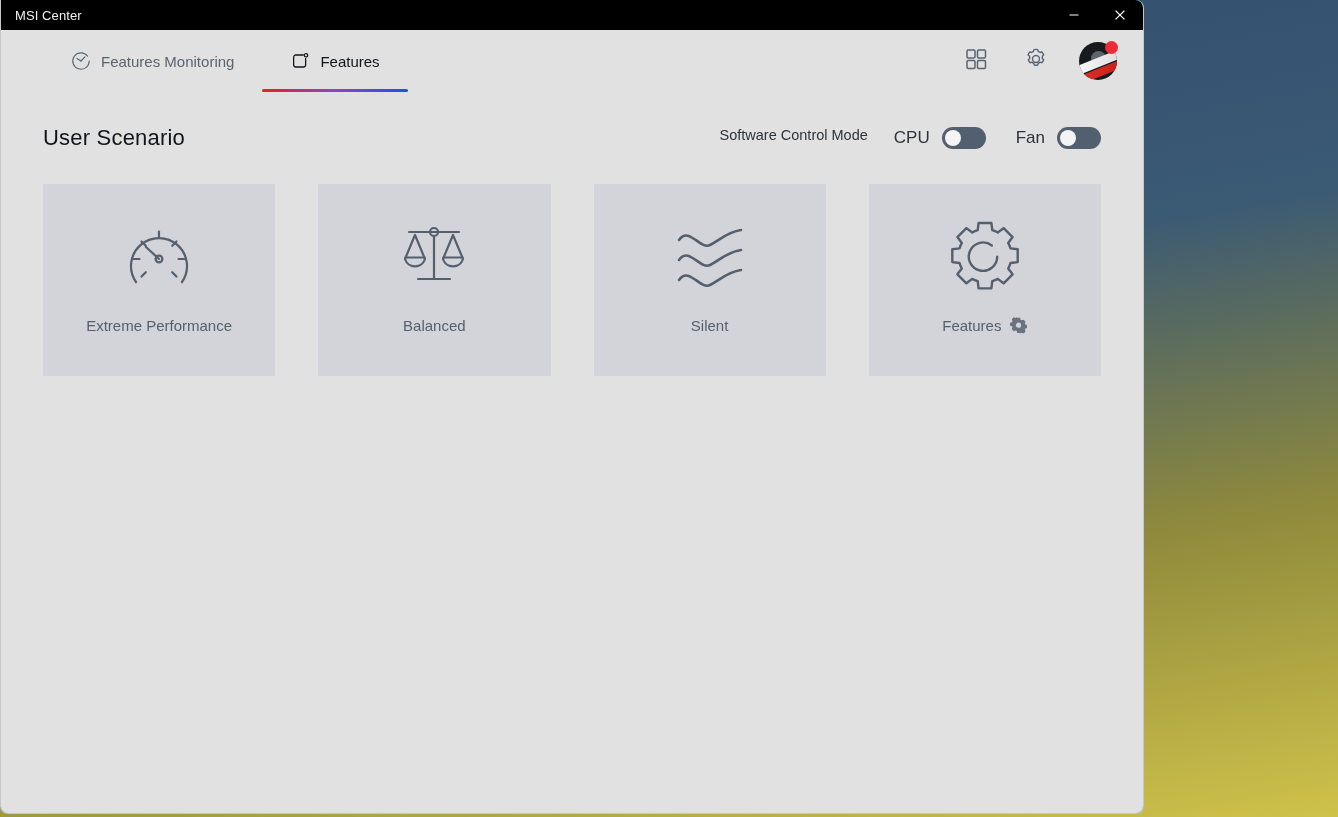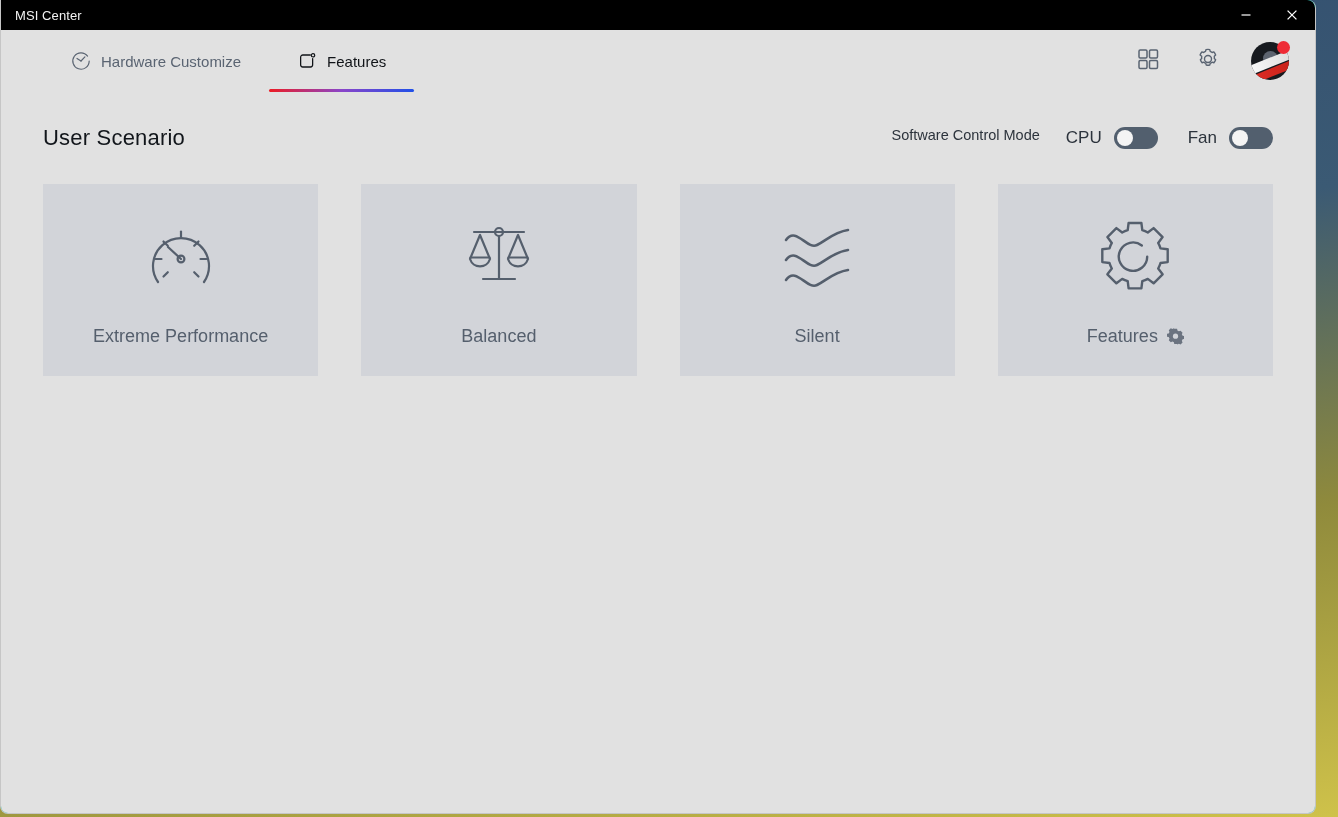--- a/index.html
+++ b/index.html
@@ -16,21 +16,21 @@
   #desktop {
     position: absolute;
     inset: 0;
     background: linear-gradient(170deg, #2f4a6d 0%, #3b5a74 40%, #8f8a3c 70%, #cfc24a 100%);
   }
 
   
   #window {
     position: absolute;
     left: 0; top: 0;
-    width: 1316px;
+    width: 1144px;
     height: 814px;
     background: #14b8a6;
     border-radius: 0 8px 8px 8px;
     border: 1px solid #c6c6c6;
     border-top: none;
     overflow: hidden;
     display: flex;
     flex-direction: column;
   }
 
@@ -228,22 +228,22 @@
   }
   .scenario-card .card-icon {
     margin-top: 32px;
     height: 80px;
     display: flex;
     align-items: center;
     justify-content: center;
     color: #555f6d;
   }
   .scenario-card .card-label {
-    margin-top: 30px;
-    font-size: 18px;
+    margin-top: 21px;
+    font-size: 15px;
     color: #555f6d;
     display: flex;
     align-items: center;
     gap: 9px;
   }
   .scenario-card .card-label .mini-gear { display: flex; align-items: center; color: #6b7380; }
 </style>
 </head>
 <body>
 
@@ -272,21 +272,21 @@
     <div class="nav-tabs">
 
       <div class="nav-tab">
         <span class="icon">
           <svg width="20" height="20" viewBox="0 0 22 22" aria-hidden="true">
             <path d="M18.2 5.6A9 9 0 1 0 20 11" fill="none" stroke="currentColor" stroke-width="1.3" stroke-linecap="round"></path>
             <line x1="11" y1="11" x2="6.6" y2="8.2" stroke="currentColor" stroke-width="1.3" stroke-linecap="round"></line>
             <line x1="11" y1="11" x2="15.3" y2="6.4" stroke="currentColor" stroke-width="1.3" stroke-linecap="round"></line>
           </svg>
         </span>
-        <span>Hardware Customize</span>
+        <span>Features Monitoring</span>
       </div>
 
       <div class="nav-tab active">
         <span class="icon">
           <svg width="20" height="20" viewBox="0 0 22 22" aria-hidden="true">
             <path d="M14.6 4.4H6.4A2.4 2.4 0 0 0 4 6.8v8.4a2.4 2.4 0 0 0 2.4 2.4h8.4a2.4 2.4 0 0 0 2.4-2.4V8.3" fill="none" stroke="currentColor" stroke-width="1.4" stroke-linecap="round"></path>
             <circle cx="17.6" cy="4.7" r="1.9" fill="none" stroke="currentColor" stroke-width="1.3"></circle>
           </svg>
         </span>
         <span>Features</span>

